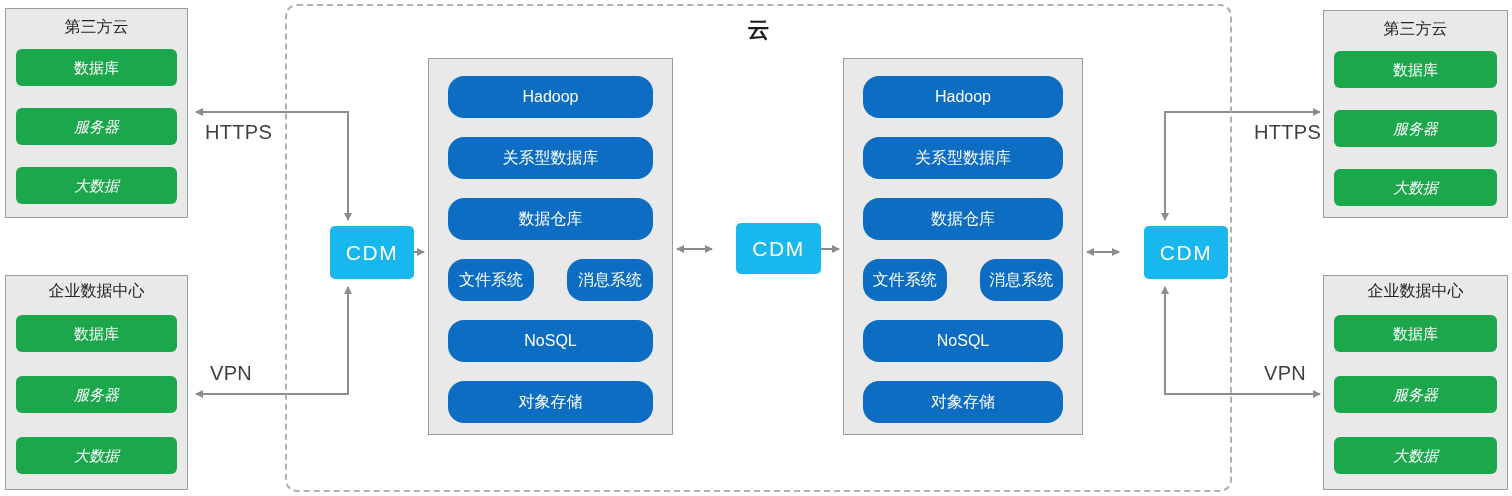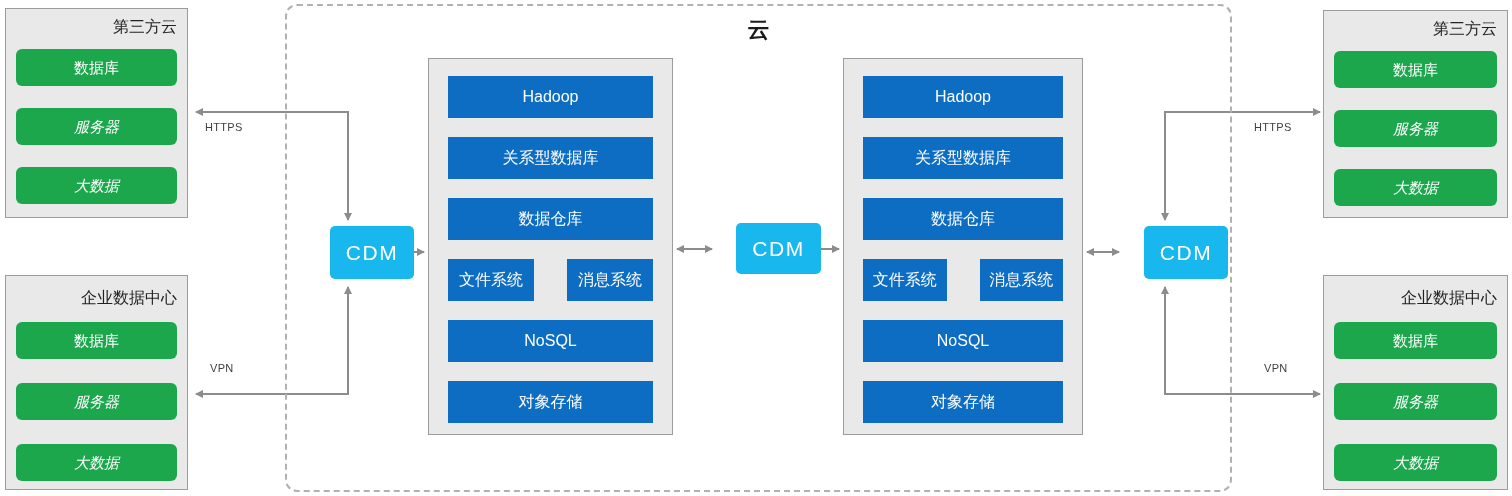--- a/index.html
+++ b/index.html
@@ -14,48 +14,48 @@
   }
   .cloud-title{
     position:absolute;left:285px;top:15px;width:947px;text-align:center;
     font-size:22px;font-weight:600;color:#1a1a1a;
   }
   .gray-box{
     position:absolute;background:#e9e9e9;border:1px solid #9c9c9c;
     box-sizing:border-box;
   }
   .ext{padding:6px 10px 0 10px;}
-  .ext-title{height:24px;line-height:24px;text-align:right;font-size:16px;color:#222222;}
+  .ext-title{height:24px;line-height:24px;text-align:center;font-size:16px;color:#222222;}
   .green-btn{
     background:#1ca74d;color:#ffffff;border-radius:6px;height:37px;line-height:37px;
     text-align:center;font-size:15px;margin-top:10px;
   }
   .green-btn + .green-btn{margin-top:22px;font-style:italic;}
-  .ext-tall{padding-top:10px;}
+  .ext-tall{padding-top:3px;}
   .ext-tall .green-btn{margin-top:12px;}
   .ext-tall .green-btn + .green-btn{margin-top:24px;}
   .cluster{
     position:absolute;background:#e9e9e9;border:1px solid #9c9c9c;box-sizing:border-box;
     padding:17px 19px 13px 19px;display:flex;flex-direction:column;gap:19px;
   }
   .blue-btn{
-    background:#0d6dc3;color:#ffffff;border-radius:0;height:42px;line-height:42px;
+    background:#0d6dc3;color:#ffffff;border-radius:16px;height:42px;line-height:42px;
     text-align:center;font-size:16px;flex:none;
   }
   .split-row{display:flex;gap:33px;flex:none;}
   .split-row .blue-btn{flex:1;}
   .cdm{
     position:absolute;background:#18b7ee;color:#ffffff;border-radius:5px;
     display:flex;align-items:center;justify-content:center;
     font-size:21px;letter-spacing:1.5px;margin-left:21px;
   }
   .cdm-left{left:309px;top:226px;width:84px;height:53px;}
   .cdm-middle{left:715px;top:223px;width:85px;height:51px;}
   .cdm-right{left:1123px;top:226px;width:84px;height:53px;}
-  .conn-label{position:absolute;font-size:11px;color:#3f3f3f;letter-spacing:0.3px;}
+  .conn-label{position:absolute;font-size:20px;color:#3f3f3f;letter-spacing:0.3px;}
 </style>
 </head>
 <body>
 
 <div class="canvas">
 
   <svg class="overlay" width="1512" height="496">
     <defs>
       <marker id="arw" markerWidth="8" markerHeight="8" refX="7" refY="4" orient="auto-start-reverse" markerUnits="userSpaceOnUse">
         <path d="M0,0 L8,4 L0,8 z" fill="#8c8c8c"></path>

